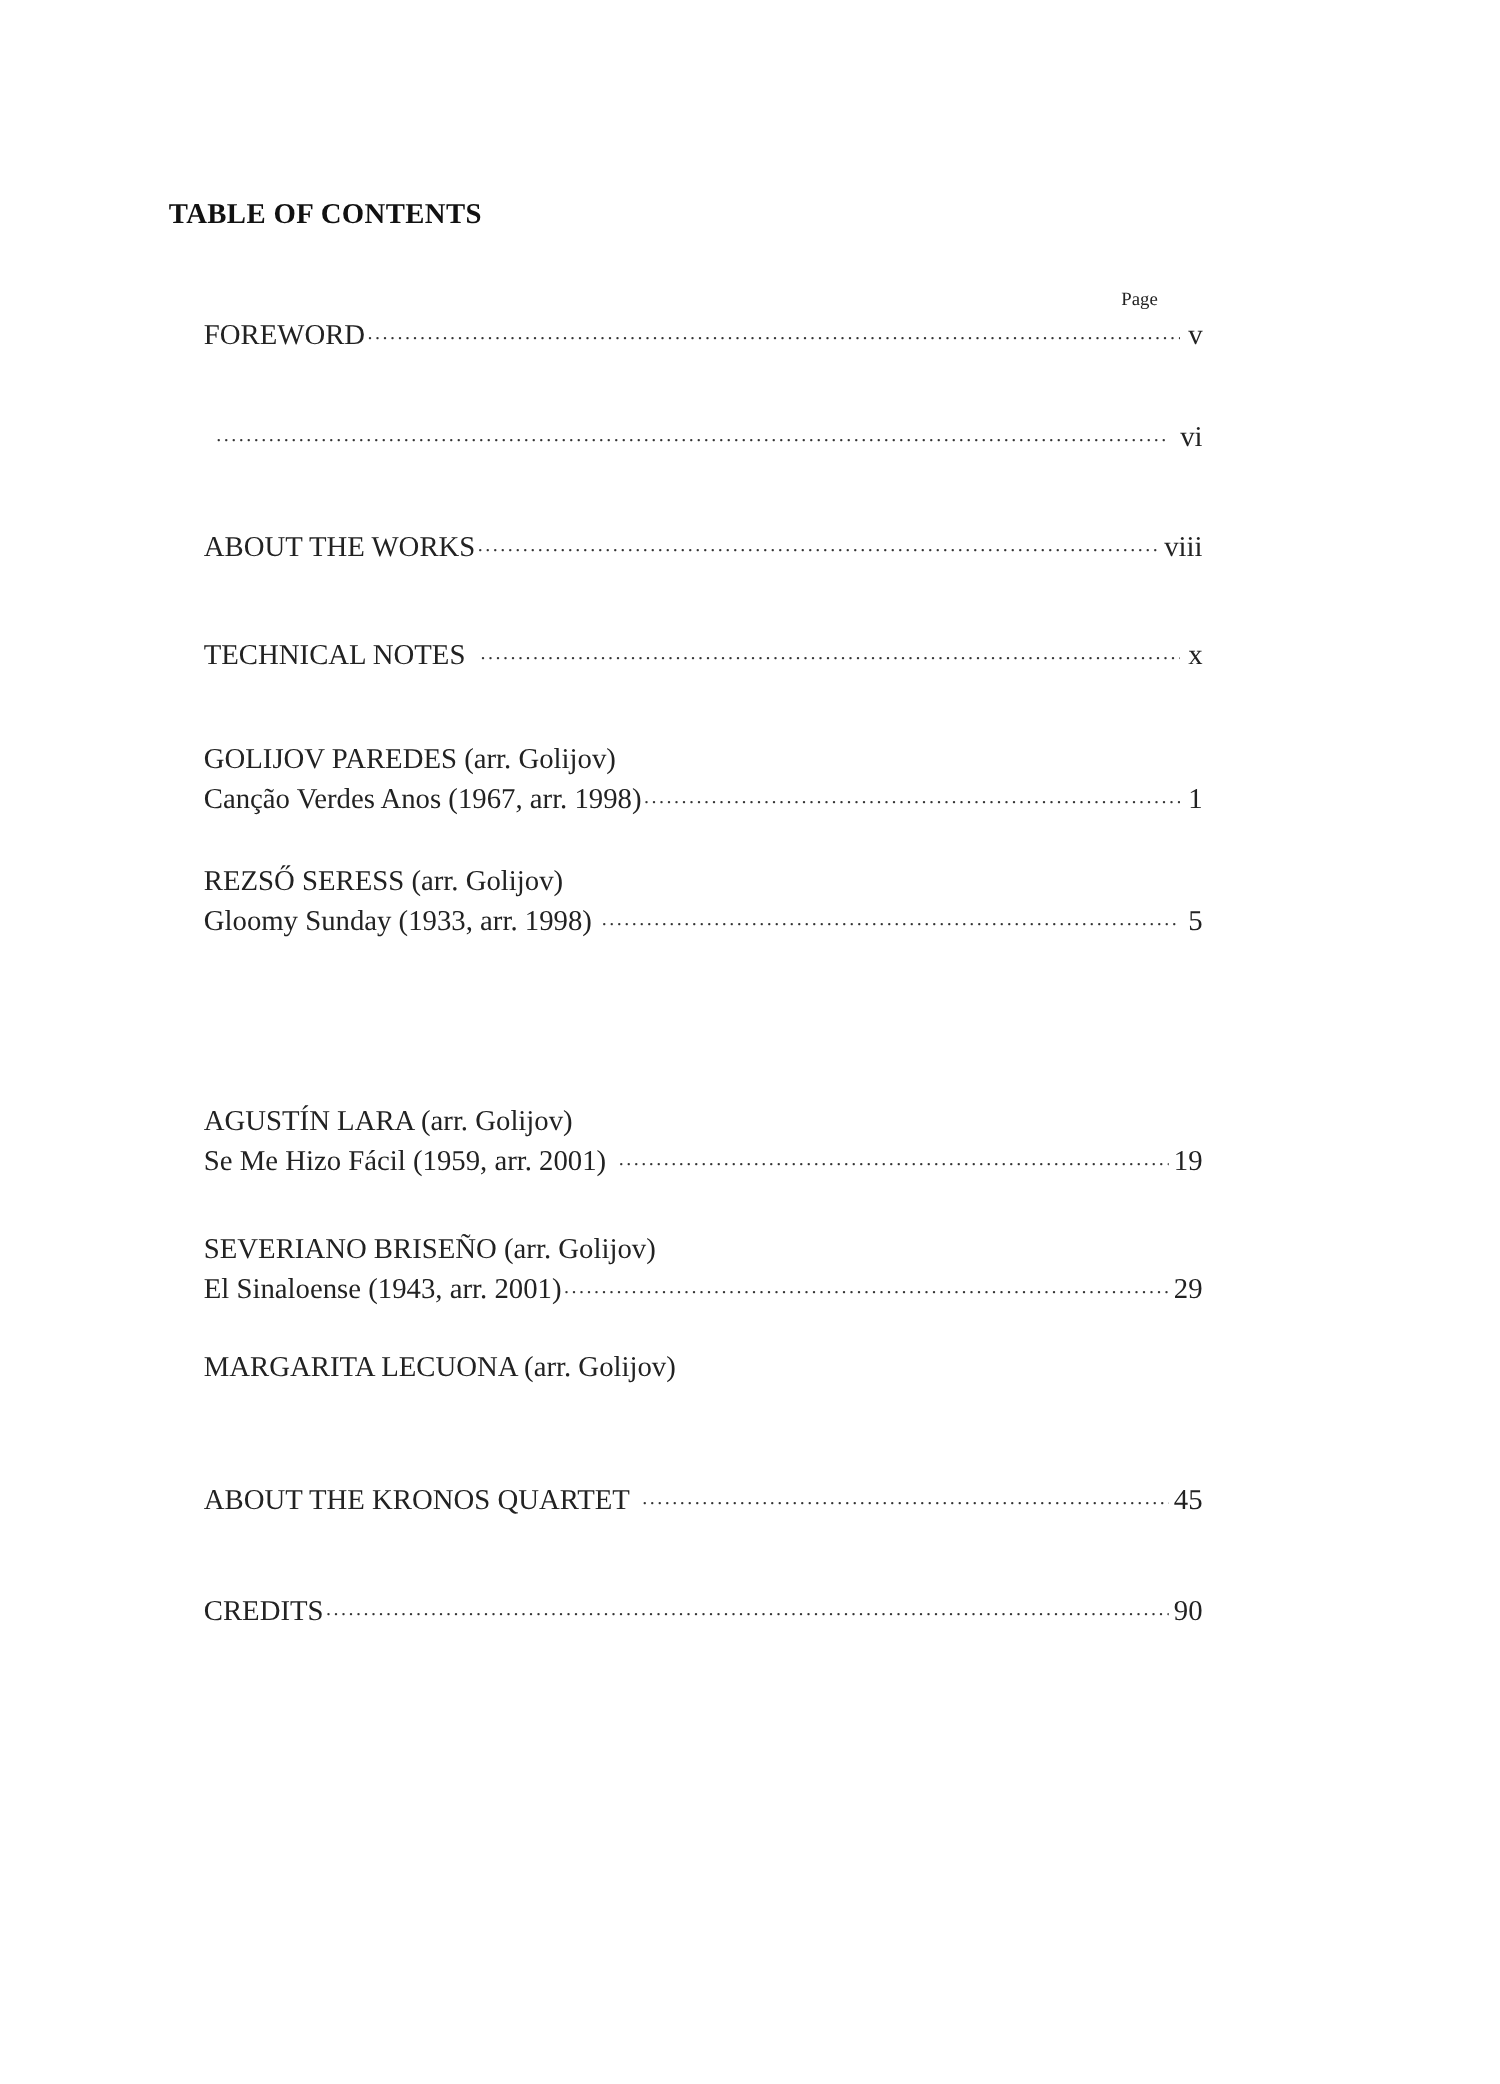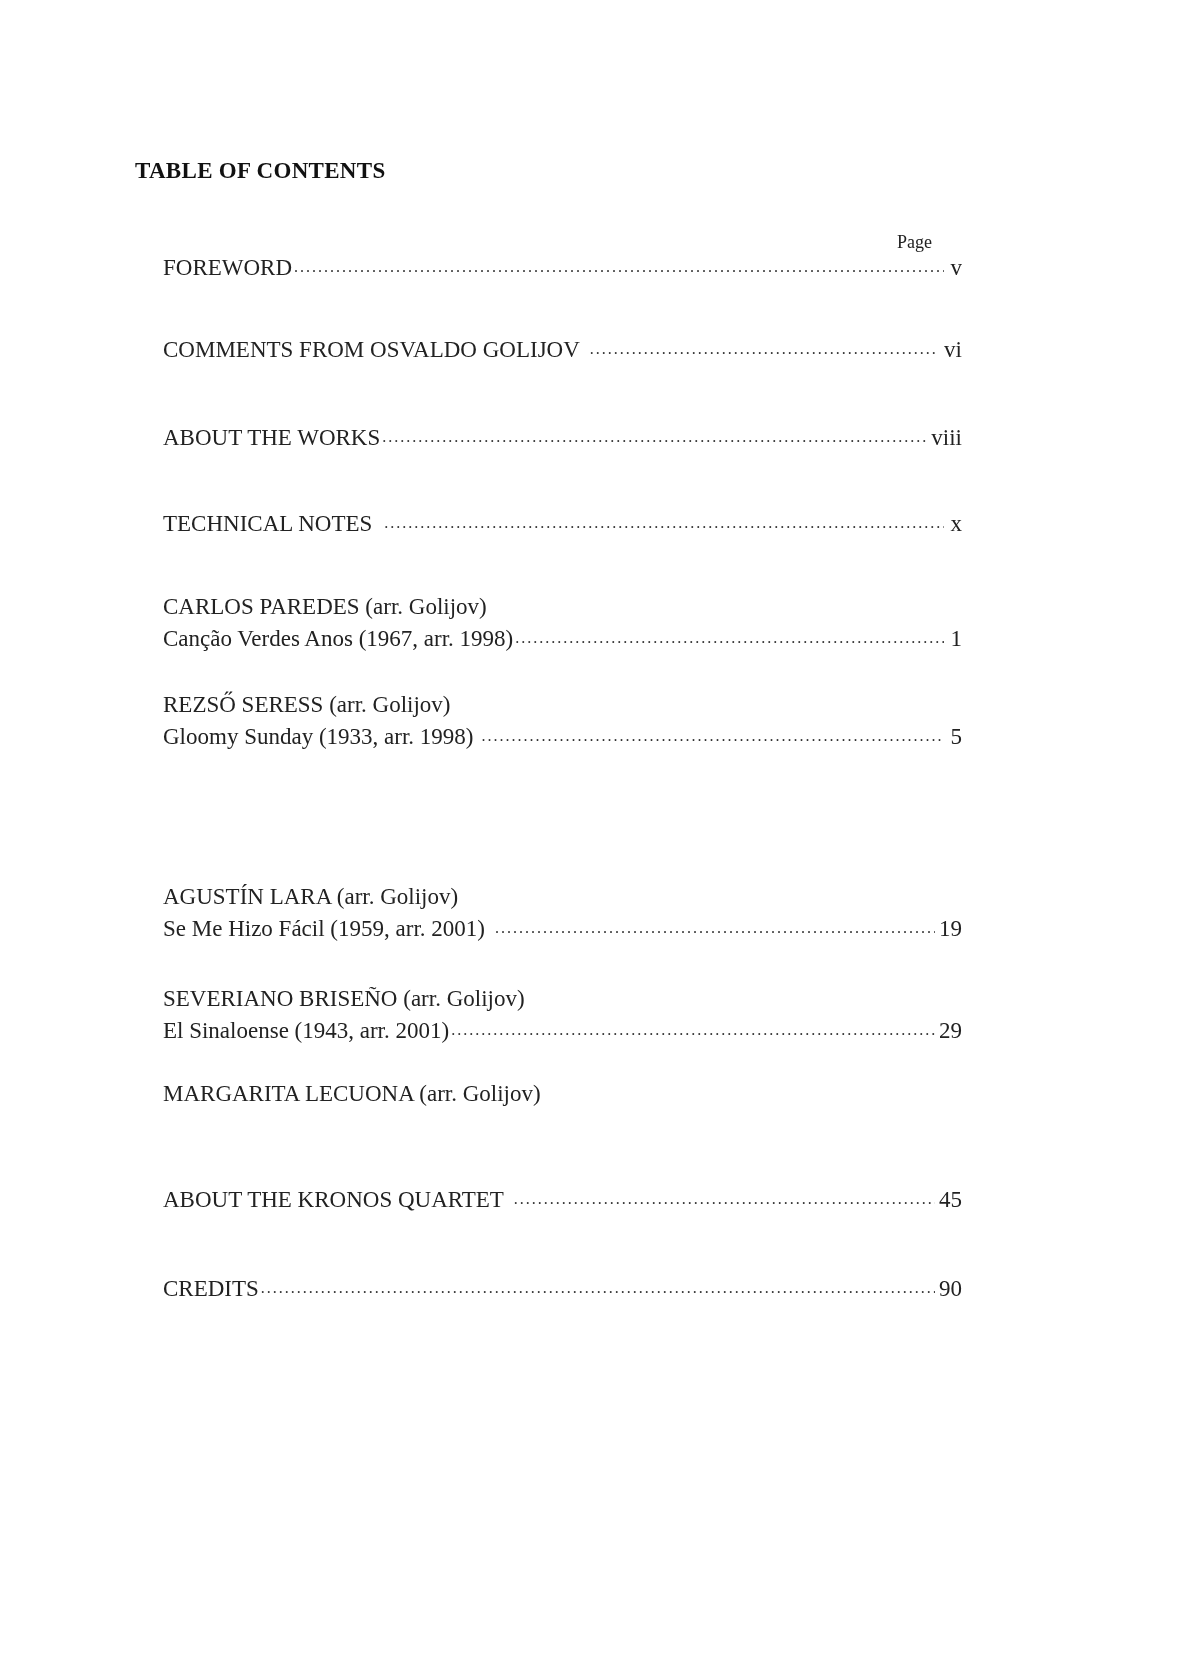--- a/index.html
+++ b/index.html
@@ -24,21 +24,21 @@
       font-size: 23px;
       letter-spacing: 0.3px;
       color: #111;
       margin: 12px;
     }
     .page-col-header {
       position: absolute;
       left: 897px;
       top: 232px;
       font-family: "Liberation Serif", serif;
-      font-size: 18px;
+      font-size: 15px;
       color: #222;
     }
     .toc {
       position: absolute;
       left: 163px;
       width: 799px;
       top: 0;
     }
     .entry {
       position: absolute;
@@ -92,21 +92,20 @@
   <div class="entry" style="top:252px;">
     <div class="line">
       <span class="label">FOREWORD</span>
       <span class="leader"></span>
       <span class="pnum">v</span>
     </div>
   </div>
 
   <div class="entry" style="top:334px;">
     <div class="line">
-      <span class="label">COMMENTS FROM OSVALDO GOLIJOV</span>
       <span class="leader" style="margin-left:10px;margin-right:8px;"></span>
       <span class="pnum">vi</span>
     </div>
   </div>
 
   <div class="entry" style="top:422px;">
     <div class="line">
       <span class="label">ABOUT THE WORKS</span>
       <span class="leader"></span>
       <span class="pnum">viii</span>
@@ -115,21 +114,21 @@
 
   <div class="entry" style="top:508px;">
     <div class="line">
       <span class="label">TECHNICAL NOTES</span>
       <span class="leader" style="margin-left:12px;"></span>
       <span class="pnum">x</span>
     </div>
   </div>
 
   <div class="entry" style="top:591px;">
-    <span class="heading">CARLOS PAREDES (arr. Golijov)</span>
+    <span class="heading">GOLIJOV PAREDES (arr. Golijov)</span>
     <div class="line">
       <span class="label">Canção Verdes Anos (1967, arr. 1998)</span>
       <span class="leader"></span>
       <span class="pnum">1</span>
     </div>
   </div>
 
   <div class="entry" style="top:689px;">
     <span class="heading">REZSŐ SERESS (arr. Golijov)</span>
     <div class="line">

